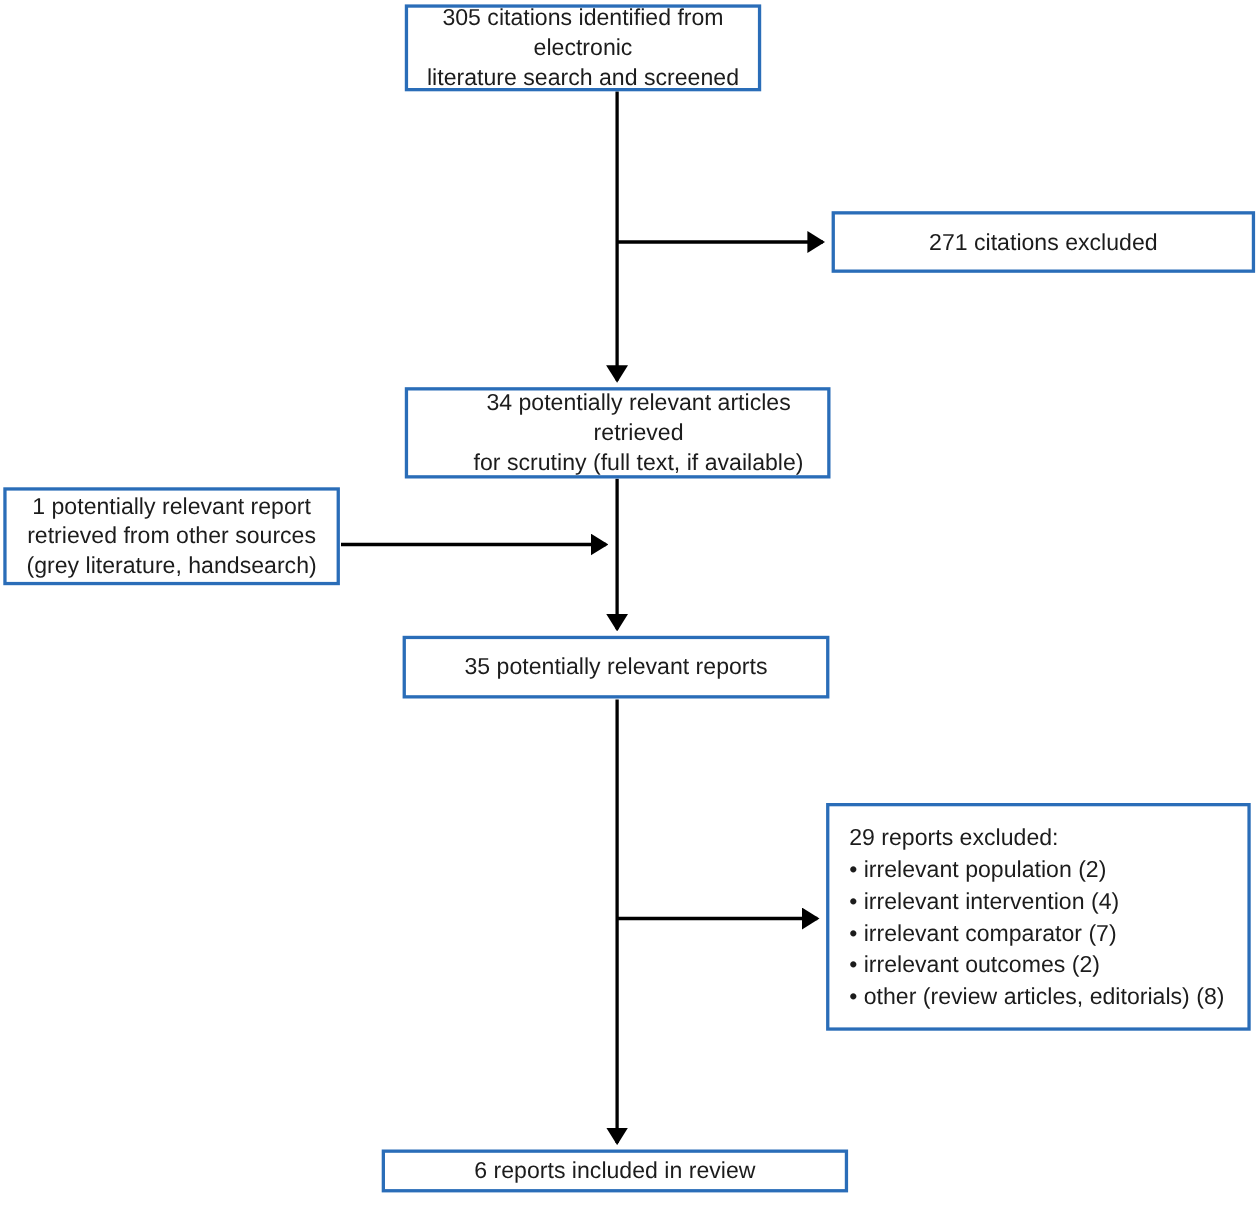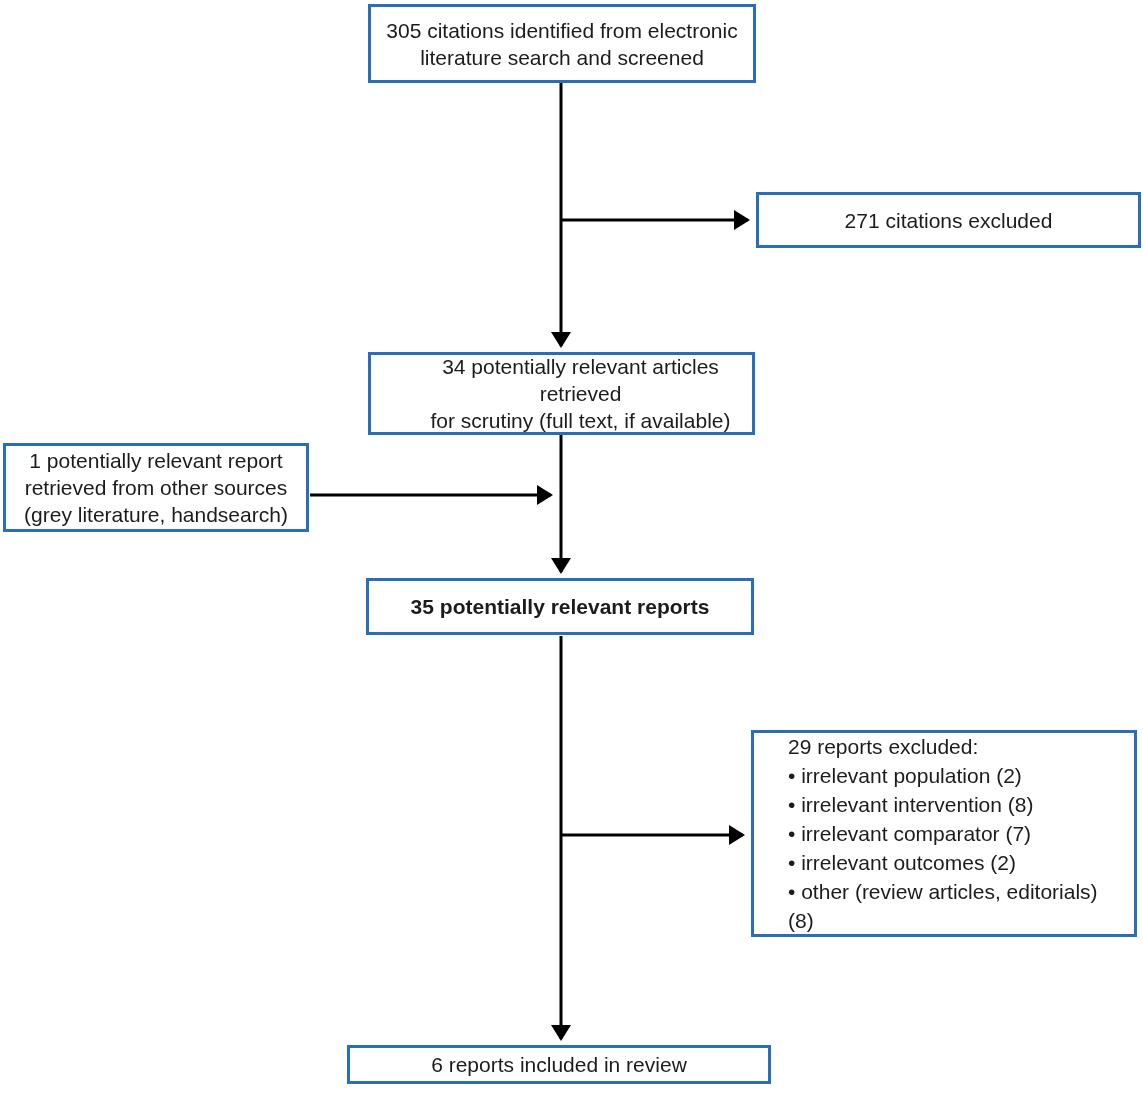--- a/index.html
+++ b/index.html
@@ -47,21 +47,21 @@
     line-height: 27px;
     white-space: pre-line;
     padding: 4px 10px;
   }
   .box.left {
     align-items: center;
     justify-content: flex-start;
     text-align: left;
     white-space: normal;
     line-height: 29px;
-    padding: 10px 34px;
+    padding: 10px 18px;
   }
   .box.left .line {
     display: block;
   }
 </style>
 </head>
 <body>
 
 <div class="canvas">
 
@@ -72,49 +72,49 @@
       </marker>
     </defs>
     <line x1="561" y1="83" x2="561" y2="346" marker-end="url(#ah)"></line>
     <line x1="561" y1="220" x2="748" y2="220" marker-end="url(#ah)"></line>
     <line x1="561" y1="435" x2="561" y2="572" marker-end="url(#ah)"></line>
     <line x1="310" y1="495" x2="551" y2="495" marker-end="url(#ah)"></line>
     <line x1="561" y1="636" x2="561" y2="1039" marker-end="url(#ah)"></line>
     <line x1="561" y1="835" x2="743" y2="835" marker-end="url(#ah)"></line>
   </svg>
 
-  <div class="box" style="left:368px; top:4px; width:388px; height:79px;">
+  <div class="box" style="left:368px; top:4px; width:324px; height:79px;">
     <span>305 citations identified from electronic
 literature search and screened</span>
   </div>
 
   <div class="box" style="left:756px; top:192px; width:385px; height:56px;">
     <span>271 citations excluded</span>
   </div>
 
   <div class="box" style="left:368px; top:352px; width:387px; height:83px;padding-left:48px;">
     <span>34 potentially relevant articles retrieved
 for scrutiny (full text, if available)</span>
   </div>
 
   <div class="box" style="left:3px; top:443px; width:306px; height:89px;">
     <span>1 potentially relevant report
 retrieved from other sources
 (grey literature, handsearch)</span>
   </div>
 
-  <div class="box" style="left:366px; top:578px; width:388px; height:57px;font-weight:bold;">
+  <div class="box" style="left:366px; top:578px; width:388px; height:57px;">
     <span>35 potentially relevant reports</span>
   </div>
 
   <div class="box left" style="left:751px; top:730px; width:386px; height:207px;">
     <div>
       <span class="line">29 reports excluded:</span>
       <span class="line">• irrelevant population (2)</span>
-      <span class="line">• irrelevant intervention (8)</span>
+      <span class="line">• irrelevant intervention (4)</span>
       <span class="line">• irrelevant comparator (7)</span>
       <span class="line">• irrelevant outcomes (2)</span>
       <span class="line">• other (review articles, editorials) (8)</span>
     </div>
   </div>
 
   <div class="box" style="left:347px; top:1045px; width:424px; height:39px;text-align:right;">
     <span>6 reports included in review</span>
   </div>
 

